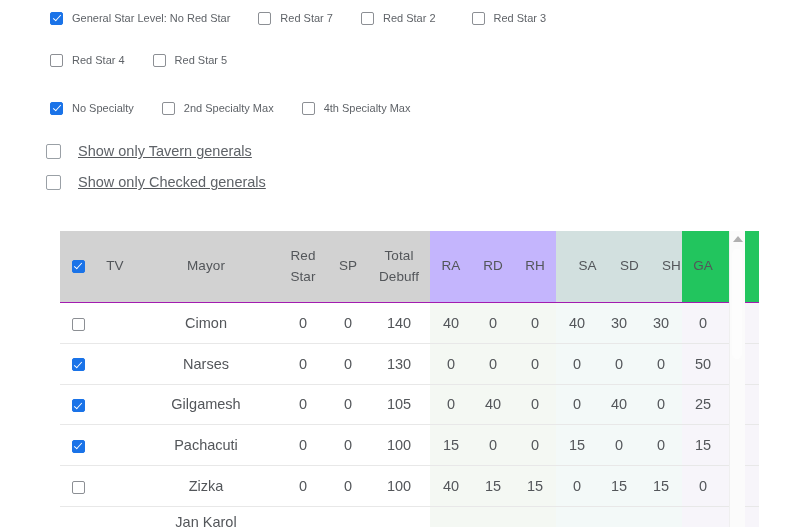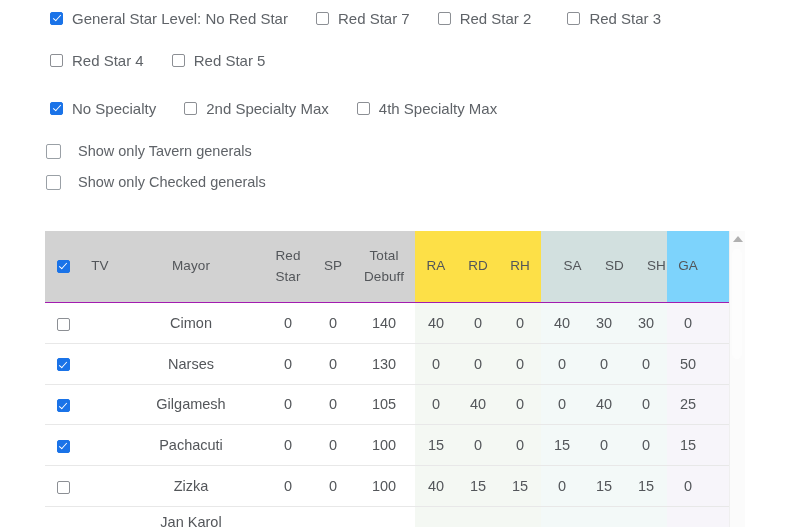--- a/index.html
+++ b/index.html
@@ -61,51 +61,52 @@
     top: 0.5px;
     width: 3px;
     height: 7px;
     border: solid #ffffff;
     border-width: 0 1.8px 1.8px 0;
     transform: rotate(42deg);
   }
 
   .cb-label {
     margin-left: 9px;
-    font-size: 15px;
+    font-size: 11px;
     color: #5f6368;
     line-height: 1;
   }
 
   
   .cb-lg {
     width: 15px;
     height: 15px;
     border: 1px solid #9aa0a6;
     border-radius: 2px;
     background: #ffffff;
     box-sizing: border-box;
     flex: 0 0 auto;
   }
   .show-row {
     display: flex;
     align-items: center;
     padding-left: 46px;
     height: 31px;
+    text-decoration: underline;
   }
   .show-row .cb-label {
     margin-left: 17px;
     font-size: 14.5px;
     color: #5f6368;
   }
 
   
   .table-wrap {
     position: absolute;
-    left: 45px;
+    left: 60px;
     top: 231px;
     width: 702px;
     height: 296px;
     overflow: hidden;
     background: #ffffff;
   }
   table.grid {
     border-collapse: collapse;
     table-layout: fixed;
     width: 691px;
@@ -122,23 +123,23 @@
   }
   thead th {
     background: #d2d2d2;
     height: 71px;
     font-weight: bold;
     font-size: 13.5px;
     color: #3c3f43;
     letter-spacing: .1px;
     line-height: 1.55;
   }
-  thead th.grp-r  { background: #fde047; }
+  thead th.grp-r  { background: #c4b5fd; }
   thead th.grp-s  { background: #d2e0df; padding-left: 21px; }
-  thead th.grp-g  { background: #7dd3fc; }
+  thead th.grp-g  { background: #22c55e; }
 
   tbody td {
     height: 39.8px;
     border-bottom: 1px solid #e8e8e8;
     font-size: 14.5px;
     color: #5a5d61;
   }
   tbody tr:first-child td { border-top: 1px solid #a21caf; }
   tbody td.grp-r  { background: #f4f8f3; }
   tbody td.grp-s  { background: #f3f9f8; }

